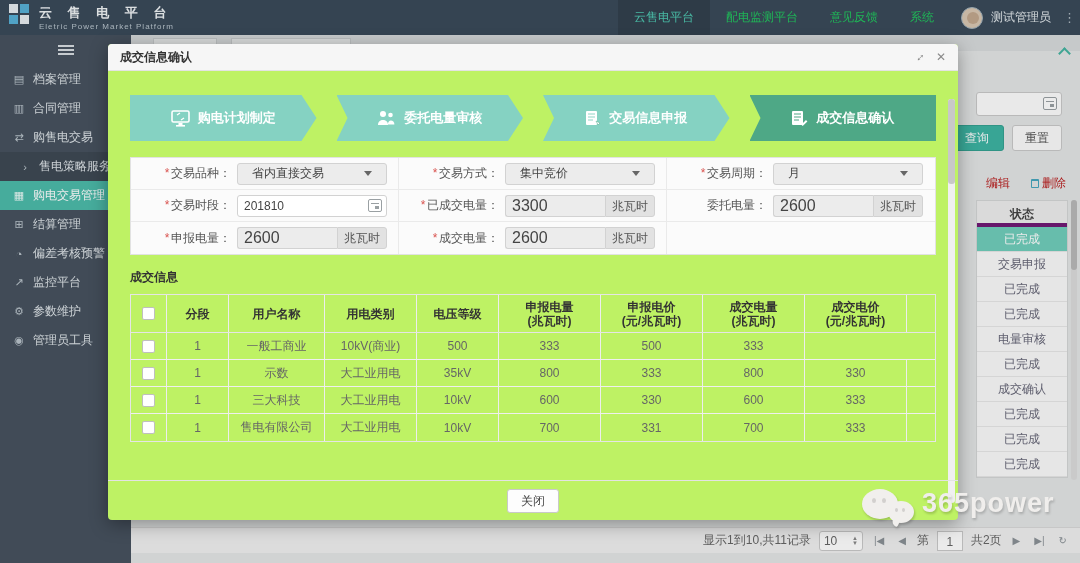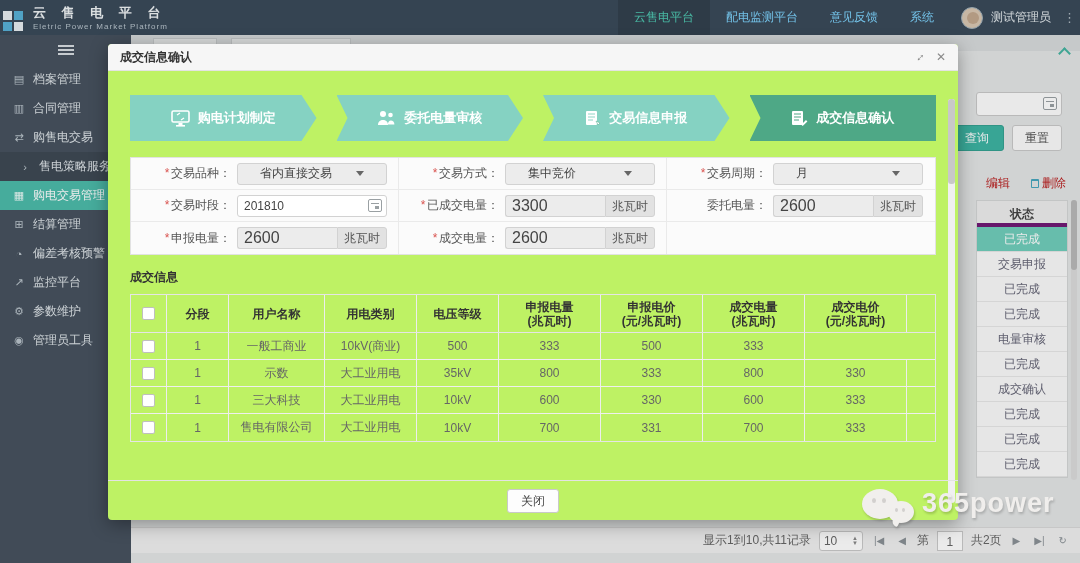--- a/index.html
+++ b/index.html
@@ -1,32 +1,32 @@
 <!DOCTYPE html>
 <html><head>
 <meta charset="utf-8">
 <style>
   * { margin:0; padding:0; box-sizing:border-box; }
   html,body { width:1080px; height:563px; overflow:hidden; }
   body { font-family:"Liberation Sans","DejaVu Sans",sans-serif; font-size:12px; color:#333; background:#e3e5e5; position:relative; }
 
   
   .hdr { position:absolute; left:0; top:0; width:1080px; height:35px; background:#3a4a5a; z-index:5; display:flex; align-items:center; }
-  .logo { display:flex; align-items:flex-end; margin-left:3px; }
+  .logo { display:flex; align-items:flex-start; margin-left:9px; }
   .logo-sq { width:20px; height:20px; display:grid; grid-template-columns:9px 9px; grid-template-rows:9px 9px; gap:2px; }
   .logo-sq i { display:block; }
   .logo-sq i:nth-child(1){ background:#e8edf0; }
   .logo-sq i:nth-child(2){ background:#57b0d6; }
   .logo-sq i:nth-child(3){ background:#57b0d6; }
   .logo-sq i:nth-child(4){ background:#e8edf0; }
   .logo-txt { margin-left:10px; color:#eef2f4; }
   .logo-txt .t1 { font-size:13px; font-weight:bold; letter-spacing:6px; }
   .logo-txt .t2 { font-size:8px; color:#b8c4cc; letter-spacing:1px; }
   .hdr-nav { position:absolute; right:130px; top:0; height:44px; display:flex; }
-  .hnav { height:35px; line-height:35px; padding:0 16px; color:#7dd3fc; cursor:pointer; }
+  .hnav { height:35px; line-height:35px; padding:0 16px; color:#22c55e; cursor:pointer; }
   .hnav.act { background:#32414e; color:#4fc9b2; }
   .hdr-user { position:absolute; right:0; top:0; height:35px; display:flex; align-items:center; gap:8px; }
   .avatar { width:22px; height:22px; border-radius:50%; background:#d8c7b2; border:1px solid #9fb0ba; position:relative; overflow:hidden; }
   .avatar:after { content:""; position:absolute; left:5px; top:4px; width:12px; height:12px; border-radius:50%; background:#c2a88e; }
   .uname { color:#e3e9ec; }
   .kebab { color:#aeb9c0; font-size:13px; padding:0 4px; cursor:pointer; }
 
   
   .sb { position:absolute; left:0; top:35px; width:131px; bottom:0; background:#47525f; z-index:5; }
   .sb-top { height:30px; display:flex; align-items:center; justify-content:center; cursor:pointer; }
@@ -85,21 +85,21 @@
   .step.act { background:#4ea886; }
   .step svg { flex:none; }
 
   
   .fgrid { margin-top:16px; border:1px solid #e2e2e2; background:#fbfbfb; display:grid; grid-template-columns:1fr 1fr 1fr; }
   .fcell { height:32px; display:flex; align-items:center; border-bottom:1px solid #eaeaea; border-right:1px solid #eaeaea; padding-left:4px; }
   .fcell:nth-child(3n) { border-right:none; }
   .fcell:nth-last-child(-n+3) { border-bottom:none; }
   .flab { width:96px; text-align:right; color:#555; flex:none; }
   .req { color:#d9534f; margin-right:2px; }
-  .fsel { width:150px; height:22px; margin-left:6px; background:#ececec; border:1px solid #d2d2d2; border-radius:3px; display:flex; align-items:center; padding:0 22px; color:#444; cursor:pointer; }
+  .fsel { width:150px; height:22px; margin-left:6px; background:#ececec; border:1px solid #d2d2d2; border-radius:3px; display:flex; align-items:center; padding:0 14px; color:#444; cursor:pointer; }
   .caret { margin-left:auto; width:0; height:0; border-left:4px solid transparent; border-right:4px solid transparent; border-top:5px solid #666; }
   .fdate { width:150px; height:22px; margin-left:6px; background:#fff; border:1px solid #d2d2d2; border-radius:3px; position:relative; }
   .fdate input { width:120px; height:20px; border:none; background:transparent; padding:0 6px; font-size:12px; color:#444; outline:none; }
   .fdate .cal-ic { top:3px; }
   .funit { display:flex; margin-left:6px; }
   .funit input { width:100px; height:22px; background:#ececec; border:1px solid #d2d2d2; border-right:none; border-radius:3px 0 0 3px; padding:0 6px; font-size:16px; color:#444; outline:none; }
   .funit .unit { width:50px; height:22px; background:#e2e2e2; border:1px solid #d2d2d2; border-radius:0 3px 3px 0; text-align:center; line-height:20px; color:#555; }
 
   
   .sec-t { margin-top:14px; font-weight:bold; color:#333; }

